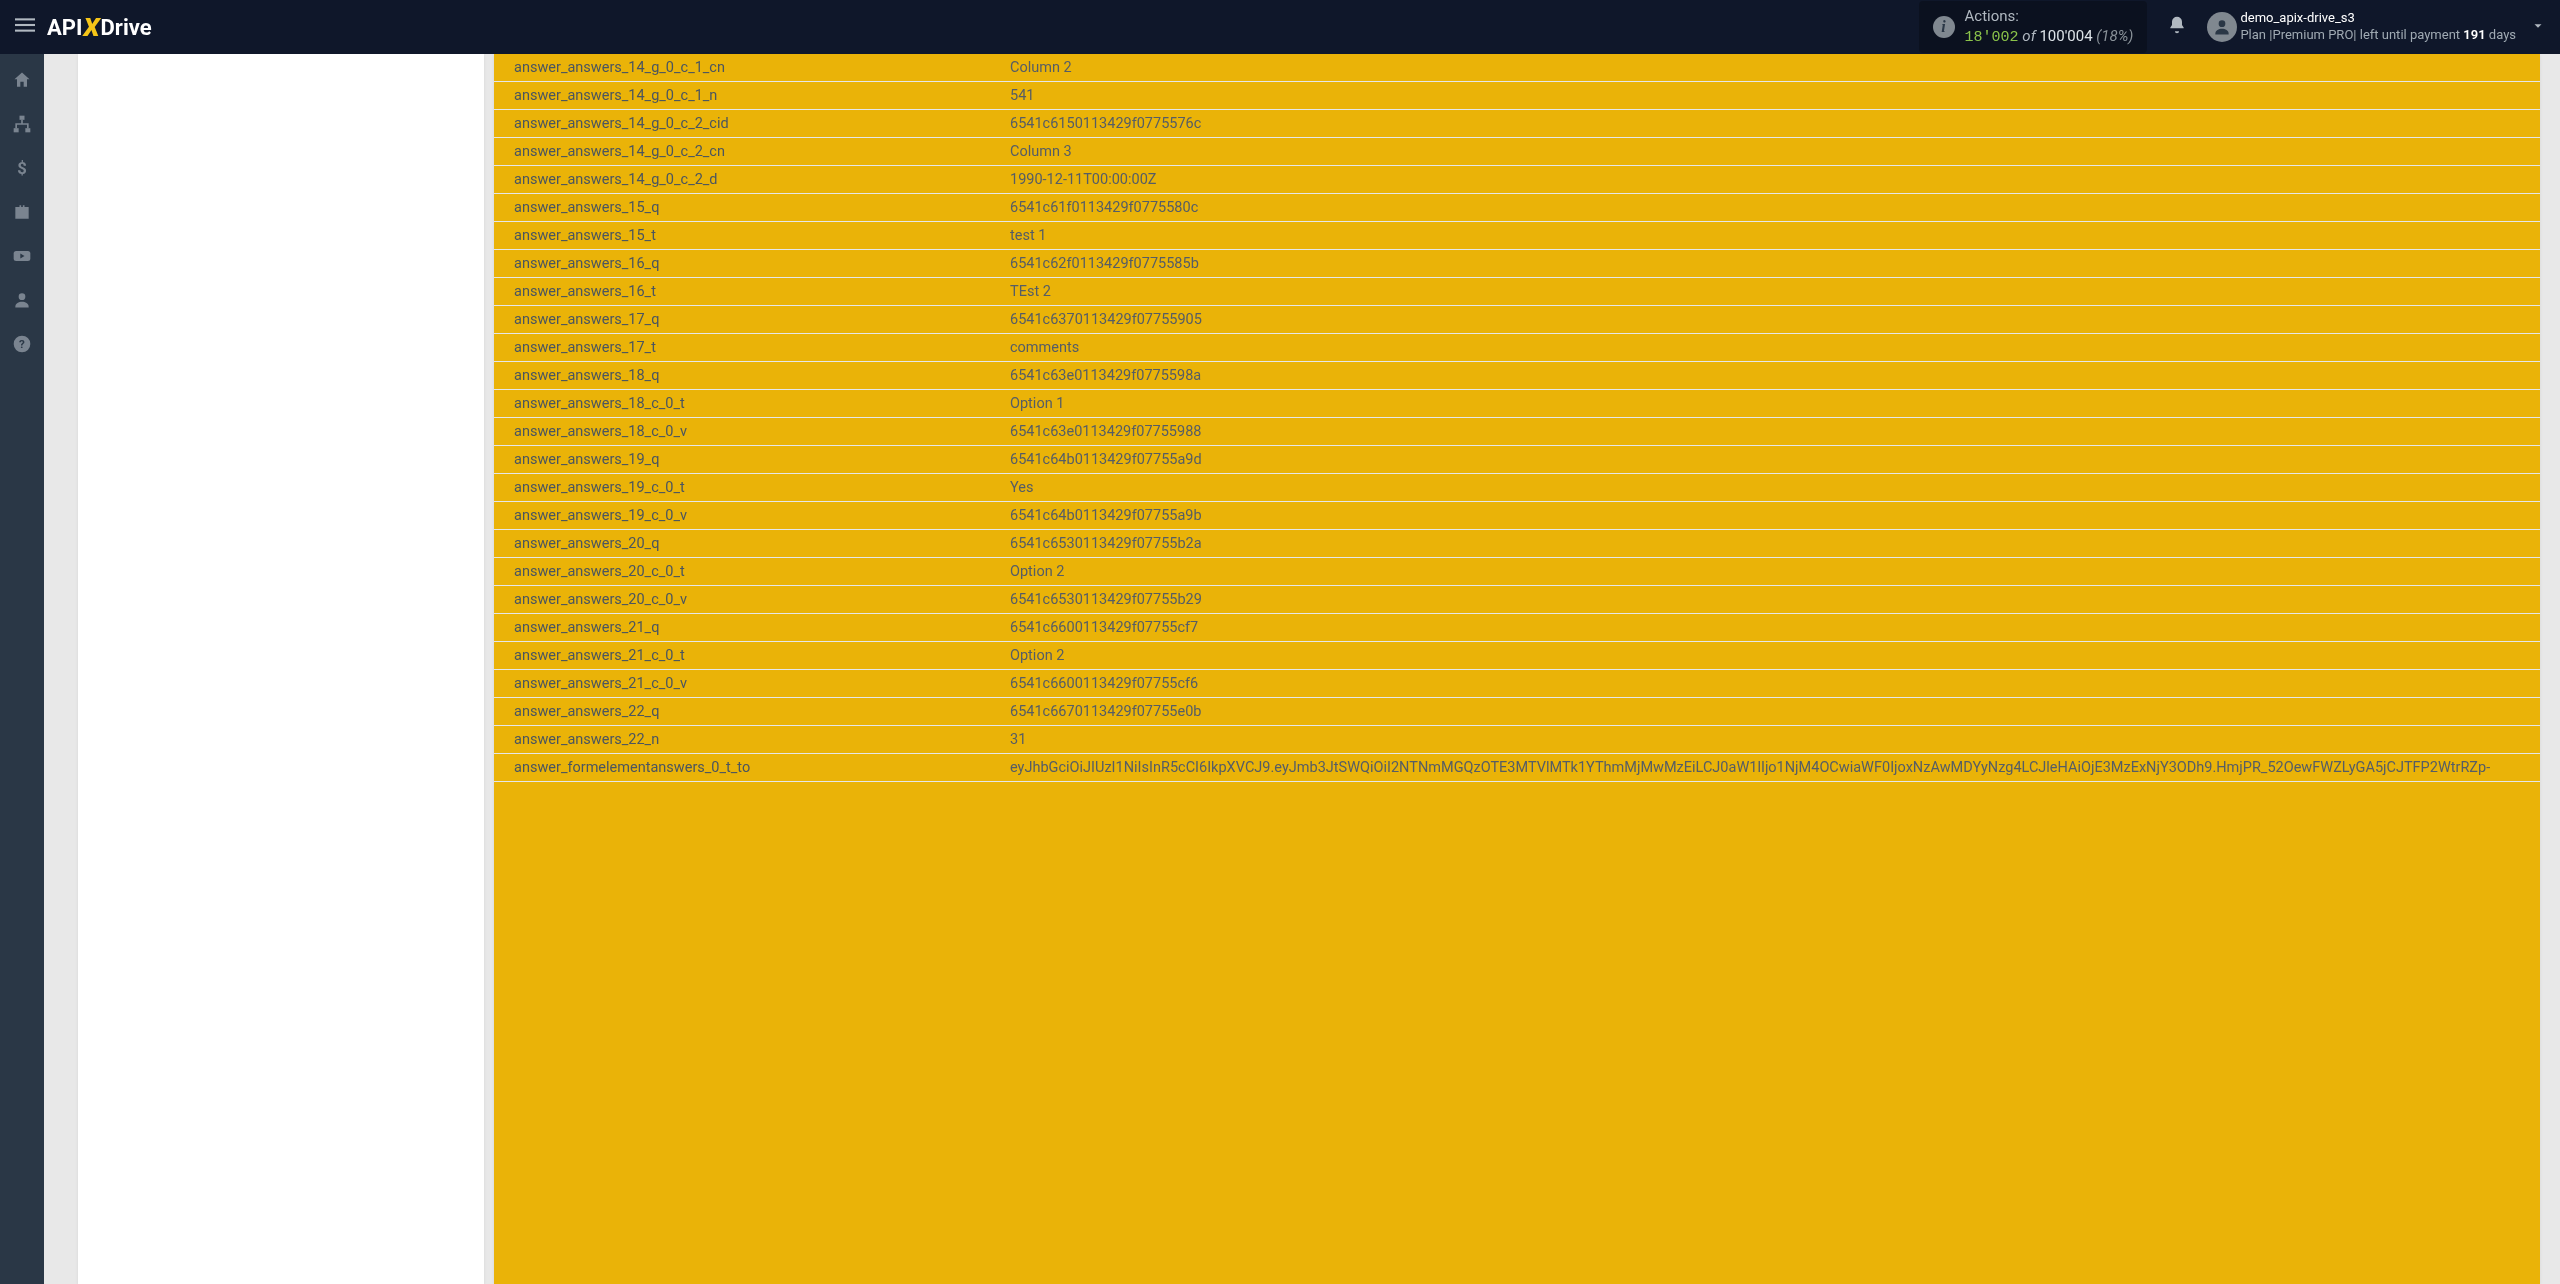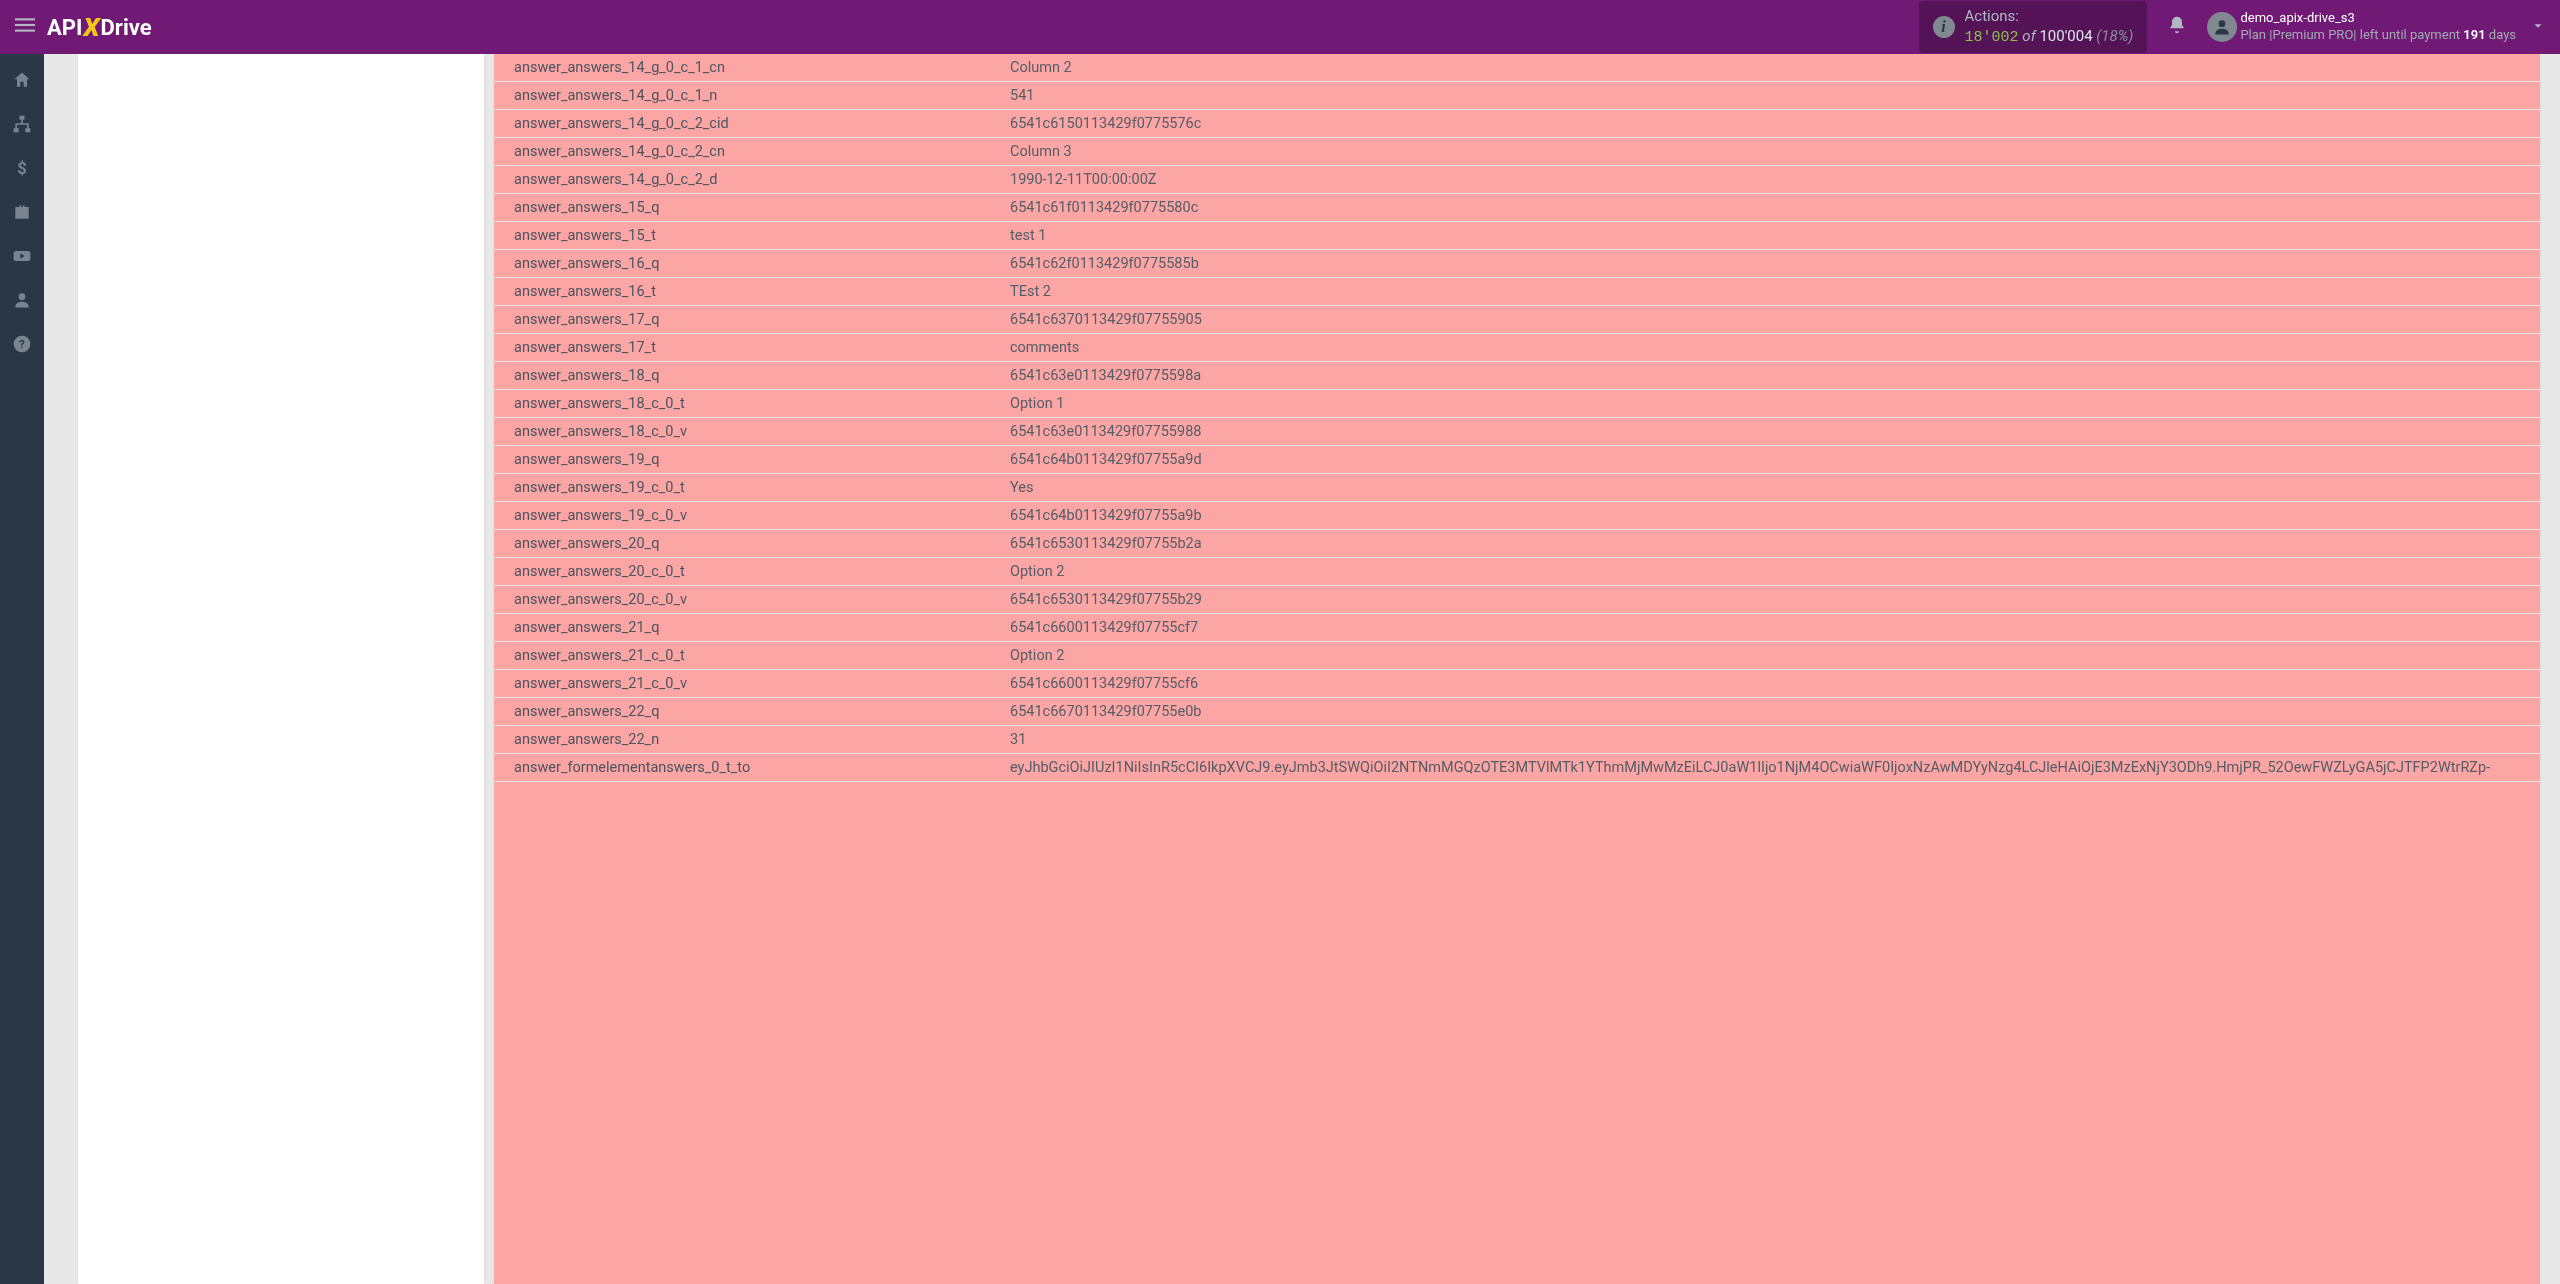--- a/index.html
+++ b/index.html
@@ -1,17 +1,17 @@
 <!DOCTYPE html>
 <html><head>
 <meta charset="utf-8">
 <style>
 * { margin: 0; padding: 0; box-sizing: border-box; }
 body { font-family: -apple-system, BlinkMacSystemFont, "Segoe UI", Roboto, sans-serif; background: #e8e8e8; overflow: hidden; }
-.header { background: #701a75; color: #fff; height: 54px; display: flex; align-items: center; padding: 0 15px; justify-content: space-between; }
+.header { background: #0f172a; color: #fff; height: 54px; display: flex; align-items: center; padding: 0 15px; justify-content: space-between; }
 .header-left { display: flex; align-items: center; gap: 12px; }
 .menu-icon { cursor: pointer; color: #b0b8c0; }
 .logo { font-size: 22px; font-weight: 700; display: flex; align-items: center; }
 .logo-api { color: #fff; }
 .logo-x { color: #f5c518; font-size: 26px; margin: 0 1px; font-weight: 900; font-style: italic; }
 .logo-drive { color: #fff; }
 .header-right { display: flex; align-items: center; gap: 20px; }
 .actions-box { background: rgba(0,0,0,0.25); border-radius: 4px; padding: 6px 14px; display: flex; align-items: center; gap: 10px; }
 .info-icon { background: #808890; color: #2a3746; border-radius: 50%; width: 22px; height: 22px; display: flex; align-items: center; justify-content: center; font-weight: bold; font-style: italic; font-family: Georgia, serif; }
 .actions-text { font-size: 15px; line-height: 1.3; }
@@ -28,21 +28,21 @@
 .user-plan { color: #a0aab3; }
 .user-plan .bold { color: #fff; font-weight: 600; }
 .chev { color: #b0b8c0; margin-left: 12px; }
 
 .layout { display: flex; height: calc(100vh - 54px); }
 .sidebar { background: #2a3746; width: 44px; display: flex; flex-direction: column; align-items: center; padding-top: 16px; gap: 24px; }
 .side-icon { color: #7a8490; cursor: pointer; width: 20px; height: 20px; display: flex; align-items: center; justify-content: center; }
 .main { flex: 1; background: #e8e8e8; display: flex; overflow: hidden; }
 .content-wrap { display: flex; width: 100%; padding: 0; }
 .left-panel { width: 406px; background: #fff; margin-left: 34px; box-shadow: 0 1px 3px rgba(0,0,0,0.08); }
-.right-panel { flex: 1; background: #fca5a5; margin-left: 10px; margin-right: 20px; box-shadow: 0 1px 3px rgba(0,0,0,0.08); overflow-y: auto; }
+.right-panel { flex: 1; background: #eab308; margin-left: 10px; margin-right: 20px; box-shadow: 0 1px 3px rgba(0,0,0,0.08); overflow-y: auto; }
 .table { width: 100%; border-collapse: collapse; }
 .table tr { border-bottom: 1px solid #e5e7e9; }
 .table td { padding: 5px 10px; font-size: 14.5px; color: #4a5560; vertical-align: top; }
 .table td.key { width: 506px; padding-left: 20px; }
 .table td.val { color: #555d66; word-break: break-all; }
 </style>
 </head>
 <body>
 
 <div class="header">

